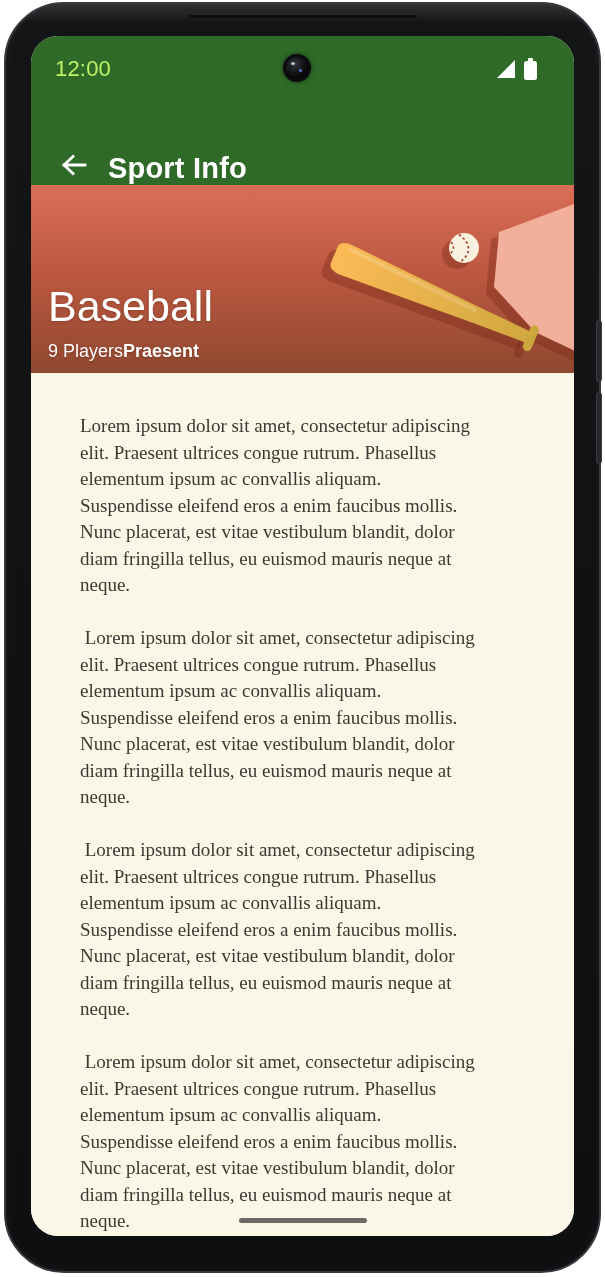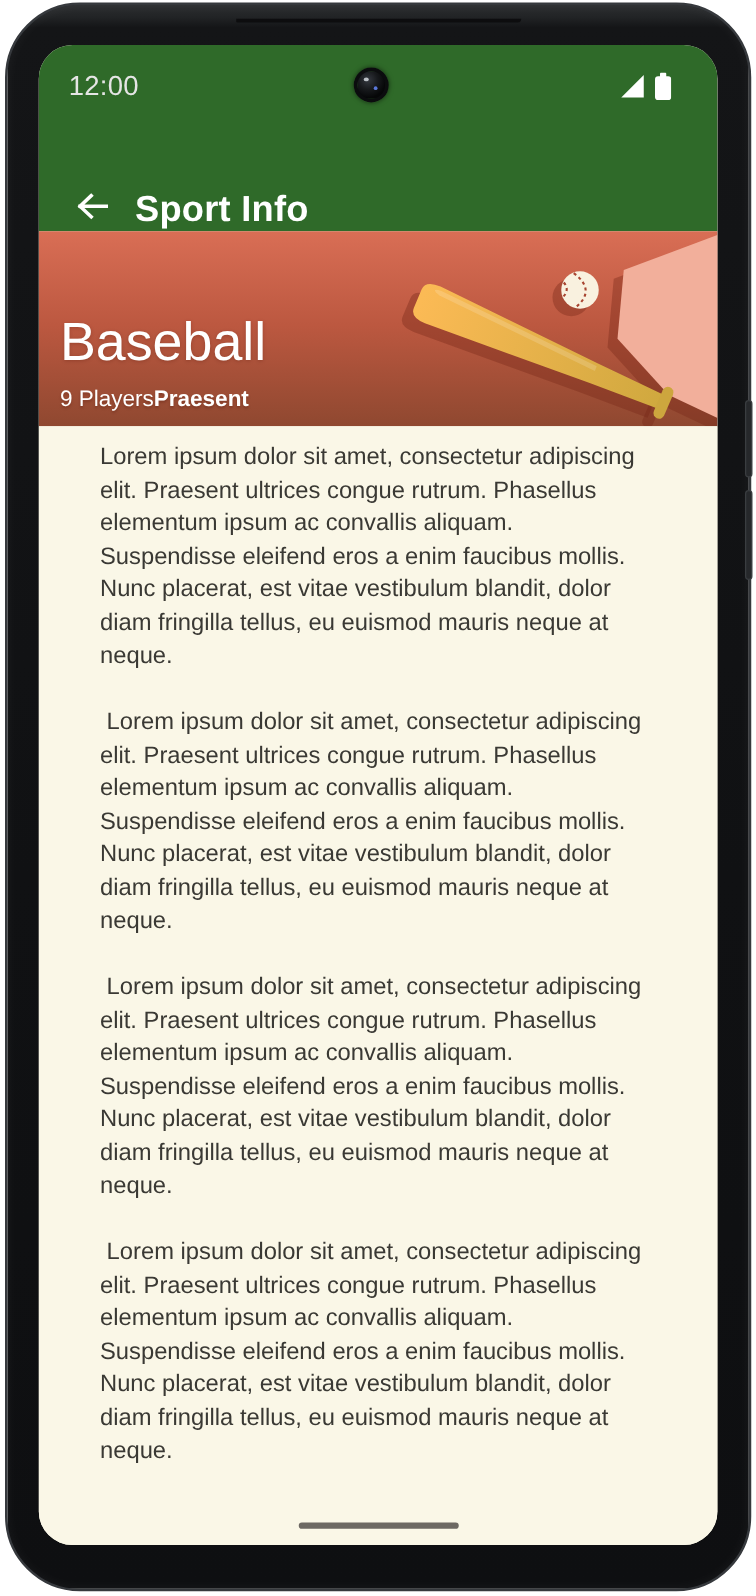--- a/index.html
+++ b/index.html
@@ -17,53 +17,53 @@
   .side-btn{position:absolute;right:-3px;width:6px;border-radius:3px;background:#26282b;border:1px solid #3a3d40;}
   .btn-power{top:316px;height:62px;}
   .btn-volume{top:388px;height:72px;}
 
   
   .screen{position:absolute;left:25px;top:32px;width:543px;height:1200px;border-radius:27px;
     overflow:hidden;background:#faf7e7;display:flex;flex-direction:column;}
 
   
   .status-bar{height:56px;flex:0 0 auto;background:var(--appbar-green,#2f6a29);position:relative;
-    display:flex;align-items:center;padding:10px 37px 0 24px;color:#e5e5e5;justify-content:center;}
+    display:flex;align-items:center;padding:10px 37px 0 24px;color:#bef264;justify-content:center;}
   .status-time{font-size:22px;font-weight:500;letter-spacing:.2px;}
   .status-icons{margin-left:auto;display:flex;align-items:center;gap:8px;}
   .camera-hole{position:absolute;left:252px;top:18px;width:28px;height:28px;border-radius:50%;
     background:radial-gradient(circle at 38% 32%,#34383f 0%,#17191c 38%,#060708 70%);
     border:3px solid #0b0c0e;box-shadow:0 0 4px rgba(0,0,0,.6);}
   .camera-hole::before{content:"";position:absolute;left:5px;top:5px;width:4px;height:3px;border-radius:50%;
     background:rgba(235,240,245,.75);}
   .camera-hole::after{content:"";position:absolute;left:13px;top:12px;width:3px;height:3px;border-radius:50%;
     background:#5a77d8;}
 
   
   .app-bar{height:93px;flex:0 0 auto;background:var(--appbar-green,#2f6a29);display:flex;align-items:flex-end;
     padding-left:22px;color:#fff;}
   .back-button{width:40px;height:40px;display:flex;align-items:center;justify-content:center;
     background:none;border:none;padding:0;cursor:pointer;color:#fff;}
   .app-bar-title{font-size:29px;font-weight:700;letter-spacing:.2px;margin-left:15px;}
 
   
-  .hero{height:156px;flex:0 0 auto;position:relative;color:#fff;overflow:hidden;
+  .hero{height:188px;flex:0 0 auto;position:relative;color:#fff;overflow:hidden;
     background:linear-gradient(180deg,var(--hero-top,#d96e55) 0%,var(--hero-mid,#bc5840) 48%,var(--hero-bottom,#8f4830) 100%);
     display:flex;flex-direction:column;justify-content:flex-end;}
   .hero-illustration{position:absolute;inset:0;width:100%;height:100%;}
   .hero-text{position:relative;padding:0 14px 10px 17px;}
   .hero-title{font-size:43px;font-weight:400;line-height:50px;margin:0 0 8px 0;
     text-shadow:0 1px 3px rgba(70,15,5,.25);}
   .hero-row{display:flex;align-items:baseline;font-size:18px;line-height:24px;
     text-shadow:0 1px 2px rgba(70,15,5,.3);}
   .hero-badge{font-weight:700;}
 
   
   .content-scroll{flex:1 1 auto;background:var(--content-cream,#faf7e7);position:relative;
-    padding:12px 0 0 49px;overflow:hidden;}
+    padding:40px 0 0 49px;overflow:hidden;font-family:Liberation Serif, serif;}
   .content-scroll p{margin:0 0 26.5px 0;white-space:pre-wrap;font-size:19px;line-height:26.5px;
     color:var(--body-text,#3a3934);}
 
   
   .gesture-bar{position:absolute;bottom:13px;left:50%;transform:translateX(-50%);
     width:128px;height:5px;border-radius:3px;background:#6d6963;border:none;padding:0;cursor:pointer;}
 </style>
 </head>
 <body>
 

